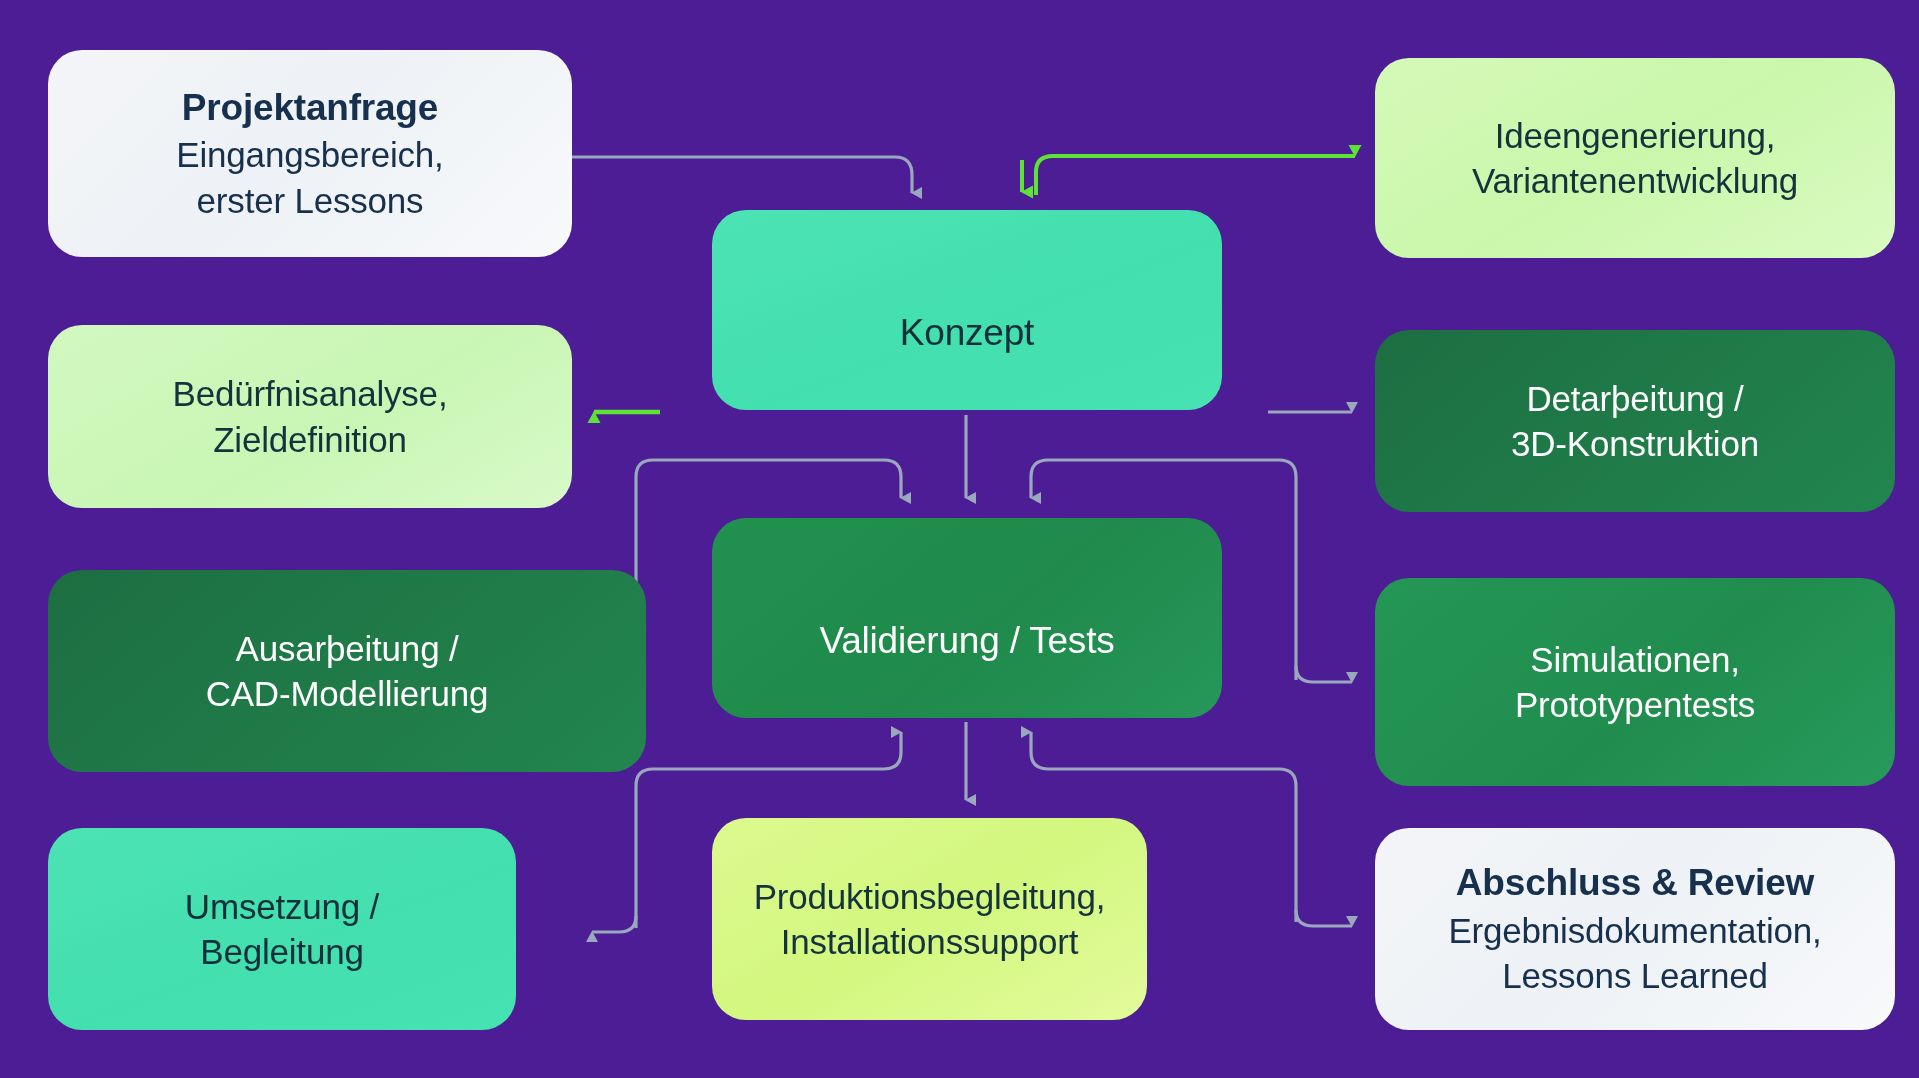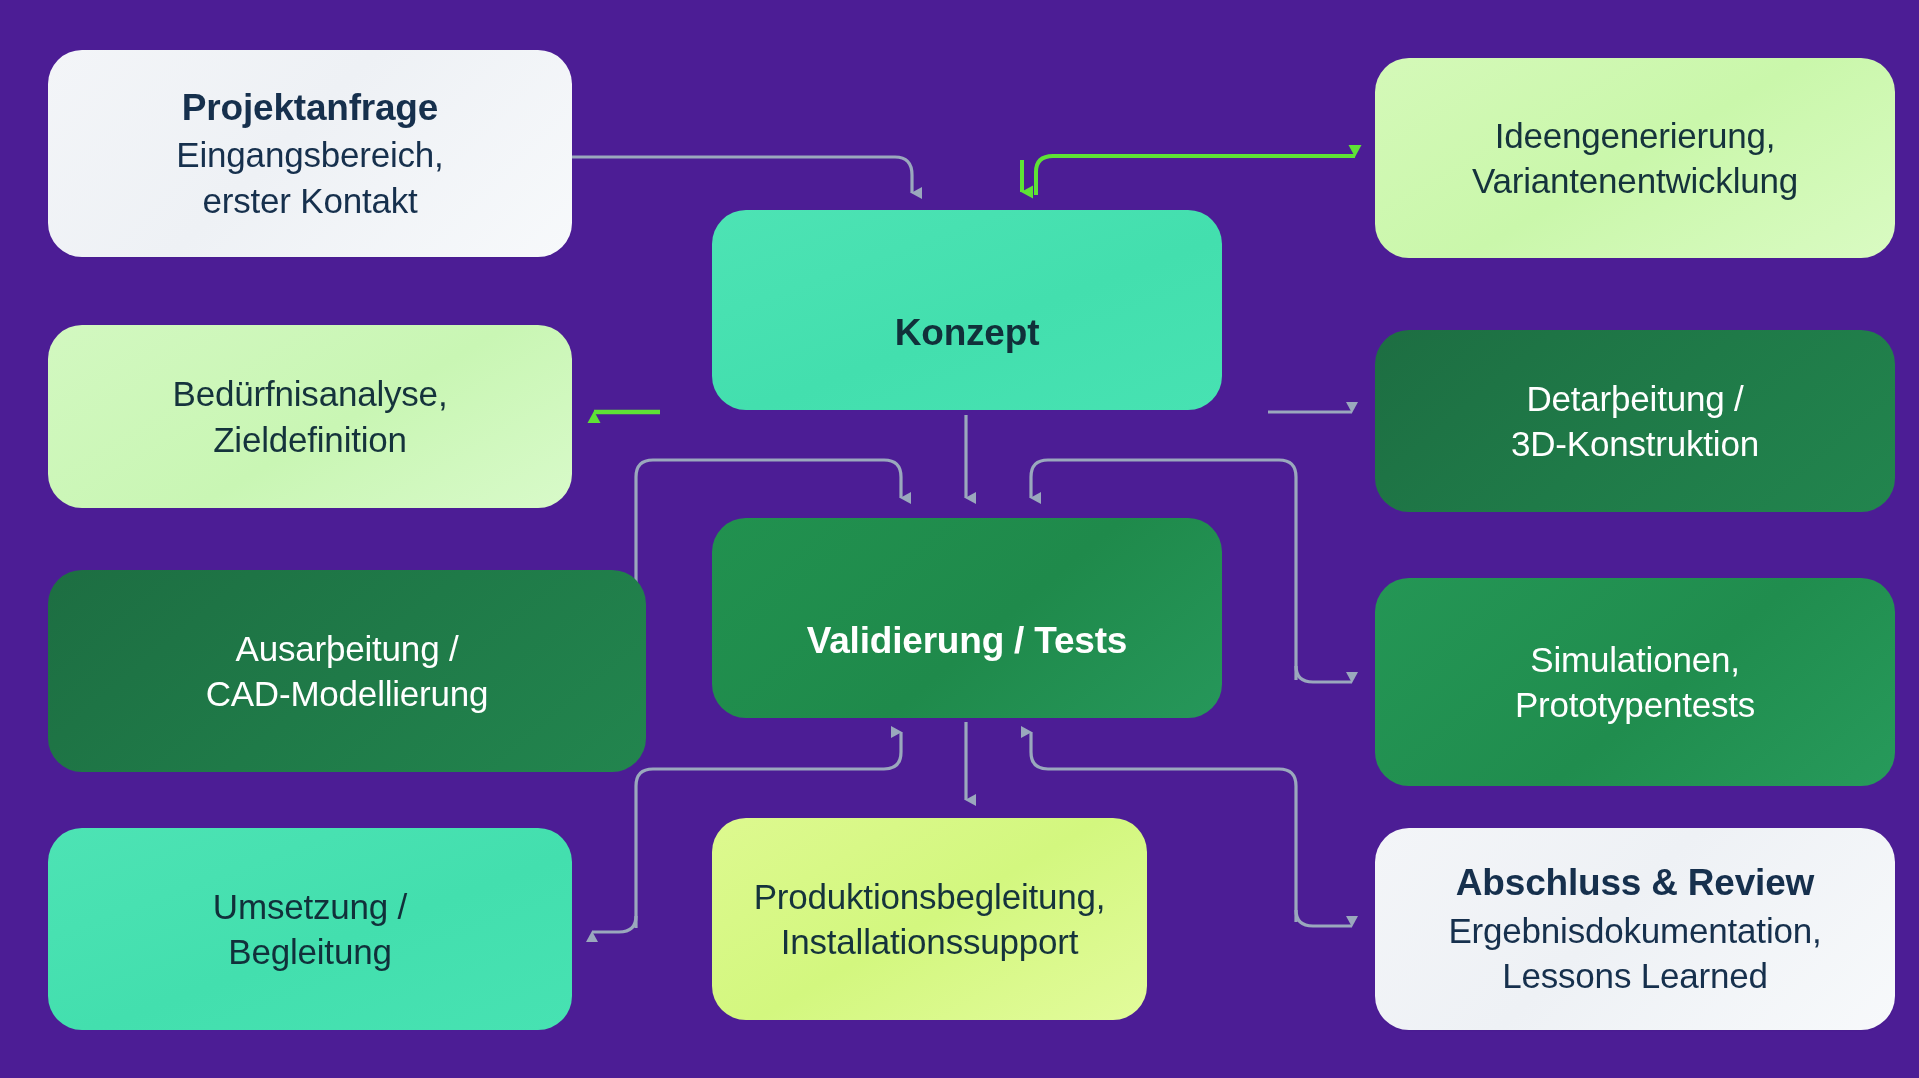--- a/index.html
+++ b/index.html
@@ -41,21 +41,21 @@
     letter-spacing:-0.2px;
     display:block;
   }
   .node .sub{
     font-weight:normal;
     font-size:35px;
     letter-spacing:-0.2px;
     display:block;
   }
   .node .mono-label{
-    font-weight:bold;
+    font-weight:normal;
     font-size:37px;
     letter-spacing:-0.2px;
     display:block;
     margin-top:47px;
   }
 
   
   .sk-neutral{
     background:linear-gradient(135deg,#f3f5f8 0%,#eef1f5 45%,#f7f9fb 100%);
     color:#16304d;
@@ -168,21 +168,21 @@
     </g>
 
     <g>
       <path d="M1296,910 Q1296,926 1313,926 L1352,926" fill="none" stroke="#9aa8bd" stroke-width="3.2" marker-end="url(#ahGrayR)"></path>
     </g>
   </svg>
 
   <div class="node sk-neutral" style="left:48px; top:50px; width:524px; height:207px;">
     <span class="ttl">Projektanfrage</span>
     <span class="sub">Eingangsbereich,</span>
-    <span class="sub">erster Kontakt</span>
+    <span class="sub">erster Lessons</span>
   </div>
 
   <div class="node sk-mint" style="left:712px; top:210px; width:510px; height:200px;">
     <span class="mono-label">Konzept</span>
   </div>
 
   <div class="node sk-lightgreen" style="left:1375px; top:58px; width:520px; height:200px;">
     <span class="sub">Ideengenerierung,</span>
     <span class="sub">Variantenentwicklung</span>
   </div>
@@ -204,21 +204,21 @@
   <div class="node sk-darkgreen" style="left:48px; top:570px; width:598px; height:202px;">
     <span class="sub">Ausarþeitung /</span>
     <span class="sub">CAD-Modellierung</span>
   </div>
 
   <div class="node sk-green2" style="left:1375px; top:578px; width:520px; height:208px;">
     <span class="sub">Simulationen,</span>
     <span class="sub">Prototypentests</span>
   </div>
 
-  <div class="node sk-mint" style="left:48px; top:828px; width:524px; height:202px;">
+  <div class="node sk-mint" style="left:48px; top:828px; width:468px; height:202px;">
     <span class="sub">Umsetzung /</span>
     <span class="sub">Begleitung</span>
   </div>
 
   <div class="node sk-lime" style="left:712px; top:818px; width:435px; height:202px;">
     <span class="sub">Produktionsbegleitung,</span>
     <span class="sub">Installationssupport</span>
   </div>
 
   <div class="node sk-neutral" style="left:1375px; top:828px; width:520px; height:202px;">

